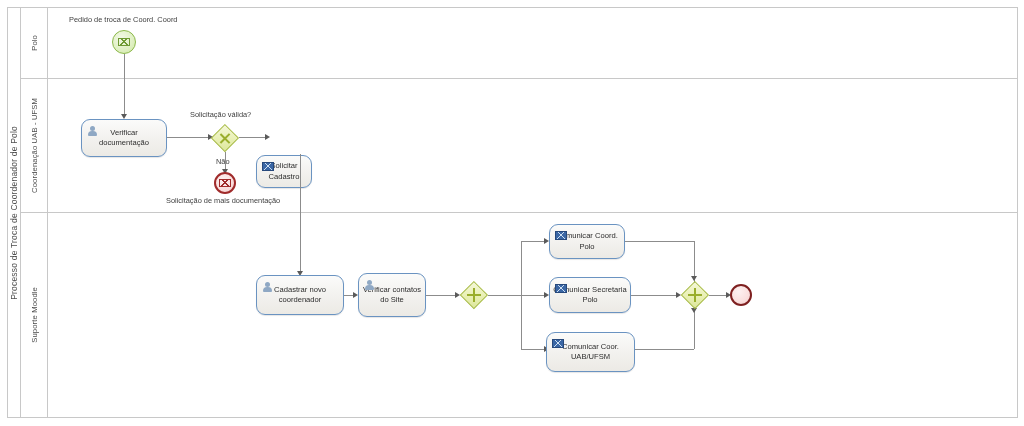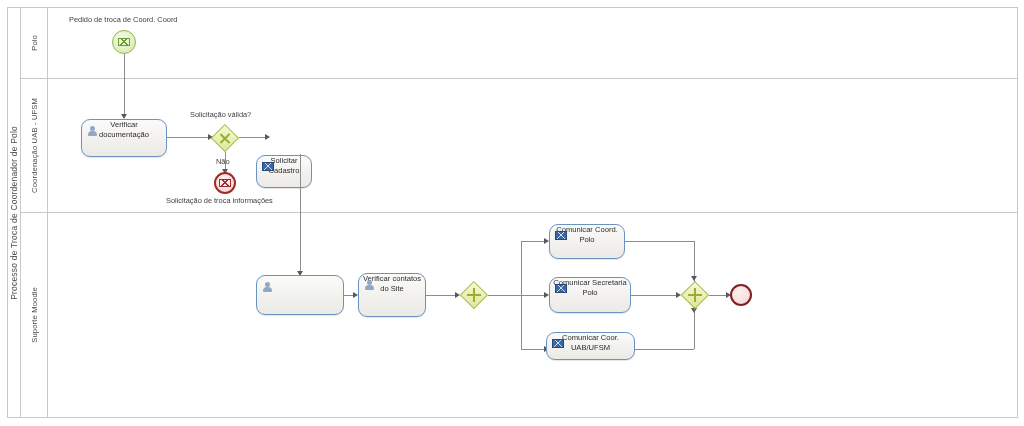--- a/index.html
+++ b/index.html
@@ -17,21 +17,21 @@
   .lane-sep{position:absolute;height:1px;background:#c8c8c8;}
   .lane-header{position:absolute;box-sizing:border-box;border-right:1px solid #c8c8c8;
                display:flex;align-items:center;justify-content:center;}
   .lane-header span{writing-mode:vertical-rl;transform:rotate(180deg);
      font-size:7.6px;color:#4d4d4d;white-space:nowrap;letter-spacing:.15px;}
 
   
   .task{position:absolute;box-sizing:border-box;border:1.6px solid #6a93c1;border-radius:9px;
         background:linear-gradient(180deg,#fbfbfa 0%,#f2f1ee 55%,#eceae5 100%);
         box-shadow:0 1px 1px rgba(0,0,0,.10);
-        display:flex;justify-content:center;}
+        display:flex;align-items:center;justify-content:center;}
   .task .tlabel{font-size:7.6px;color:#2c2c2c;line-height:1.38;text-align:center;
         padding:0 3px 0 3px;width:100%;}
   .task .ticon{position:absolute;left:5px;top:5px;width:11px;height:11px;}
 
   
   .ico-user{display:block;width:11px;height:11px;position:relative;}
   .ico-user::before{content:"";position:absolute;left:3px;top:0.5px;width:5px;height:5px;
       border-radius:50%;background:#8fa8c4;}
   .ico-user::after{content:"";position:absolute;left:1px;top:6px;width:9px;height:5px;
       border-radius:4px 4px 1px 1px;background:#8fa8c4;}
@@ -145,29 +145,30 @@
   </div>
 
   <div class="flab" style="left:216px;top:157px;">Não</div>
   <div class="ln lnv" style="left:225px;top:152px;height:19px;"></div>
   <div class="arrow ar-d" style="left:222px;top:169px;"></div>
 
   <div class="event ev-end-msg" style="left:214px;top:172px;">
     <span class="env r"></span>
   </div>
 
-  <div class="flab" style="left:166px;top:196px;">Solicitação de troca informações</div>
+  <div class="flab" style="left:166px;top:196px;">Solicitação de mais documentação</div>
 
   <div class="ln lnv" style="left:300px;top:154px;height:119px;"></div>
   <div class="arrow ar-d" style="left:297px;top:271px;"></div>
 
   <div class="task" style="left:256px;top:275px;width:88px;height:40px;">
     <span class="ticon">
         <i class="ico-user"></i>
       </span>
+    <span class="tlabel">Cadastrar novo coordenador</span>
   </div>
 
   <div class="ln lnh" style="left:344px;top:295px;width:11px;"></div>
   <div class="arrow ar-r" style="left:353px;top:292px;"></div>
 
   <div class="task" style="left:358px;top:273px;width:68px;height:44px;">
     <span class="ticon">
         <i class="ico-user"></i>
       </span>
     <span class="tlabel">Verificar contatos do Site</span>
@@ -201,21 +202,21 @@
   <div class="task" style="left:549px;top:277px;width:82px;height:36px;">
     <span class="ticon">
         <i class="ico-send"></i>
       </span>
     <span class="tlabel">Comunicar Secretaria Polo</span>
   </div>
 
   <div class="ln lnh" style="left:521px;top:349px;width:25px;"></div>
   <div class="arrow ar-r" style="left:544px;top:346px;"></div>
 
-  <div class="task" style="left:546px;top:332px;width:89px;height:28px;">
+  <div class="task" style="left:546px;top:332px;width:89px;height:40px;">
     <span class="ticon">
         <i class="ico-send"></i>
       </span>
     <span class="tlabel">Comunicar Coor. UAB/UFSM</span>
   </div>
 
   <div class="ln lnh" style="left:625px;top:241px;width:69px;"></div>
   <div class="ln lnh" style="left:635px;top:349px;width:59px;"></div>
   <div class="ln lnv" style="left:694px;top:241px;height:108px;"></div>
   <div class="ln lnh" style="left:631px;top:295px;width:47px;"></div>

